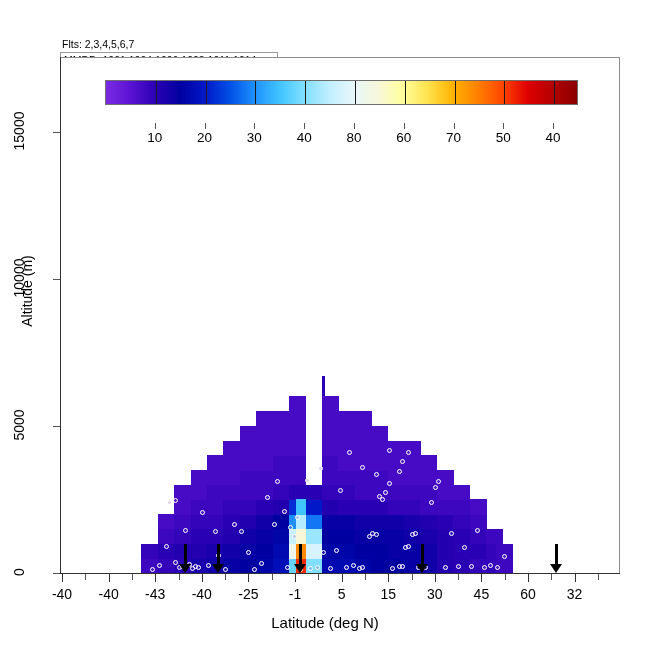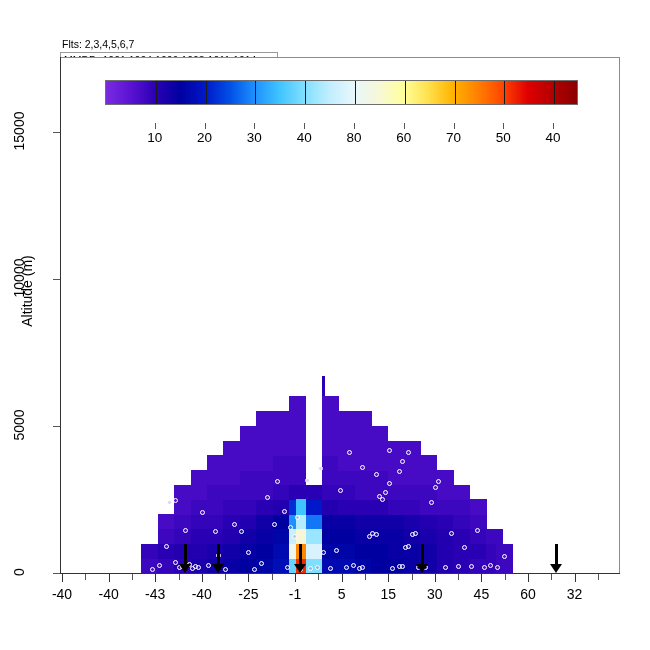--- a/index.html
+++ b/index.html
@@ -441,15 +441,16 @@
       <div class="ytick" style="top: 573px;"></div>
       <div class="ylab" style="left: -16px; top: 564px; position: absolute;">0</div>
       <div class="ytick" style="top: 425.857px;"></div>
       <div class="ylab" style="left: -16px; top: 416.857px; position: absolute;">5000</div>
       <div class="ytick" style="top: 278.714px;"></div>
       <div class="ylab" style="left: -16px; top: 269.714px; position: absolute;">10000</div>
       <div class="ytick" style="top: 131.571px;"></div>
       <div class="ylab" style="left: -16px; top: 122.571px; position: absolute;">15000</div>
     </div>
 
+  <div class="abs" id="xtitle">Latitude (deg N)</div>
   <div class="abs" id="ytitle">Altitude (m)</div>
 
 </div>
 
 </body></html>

